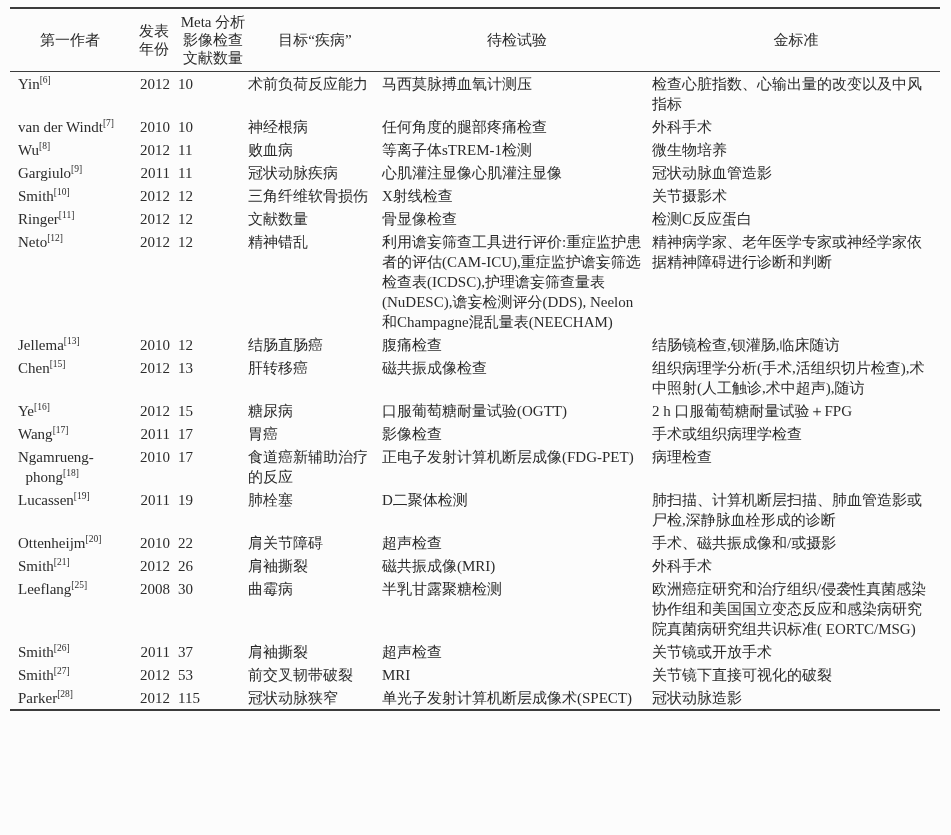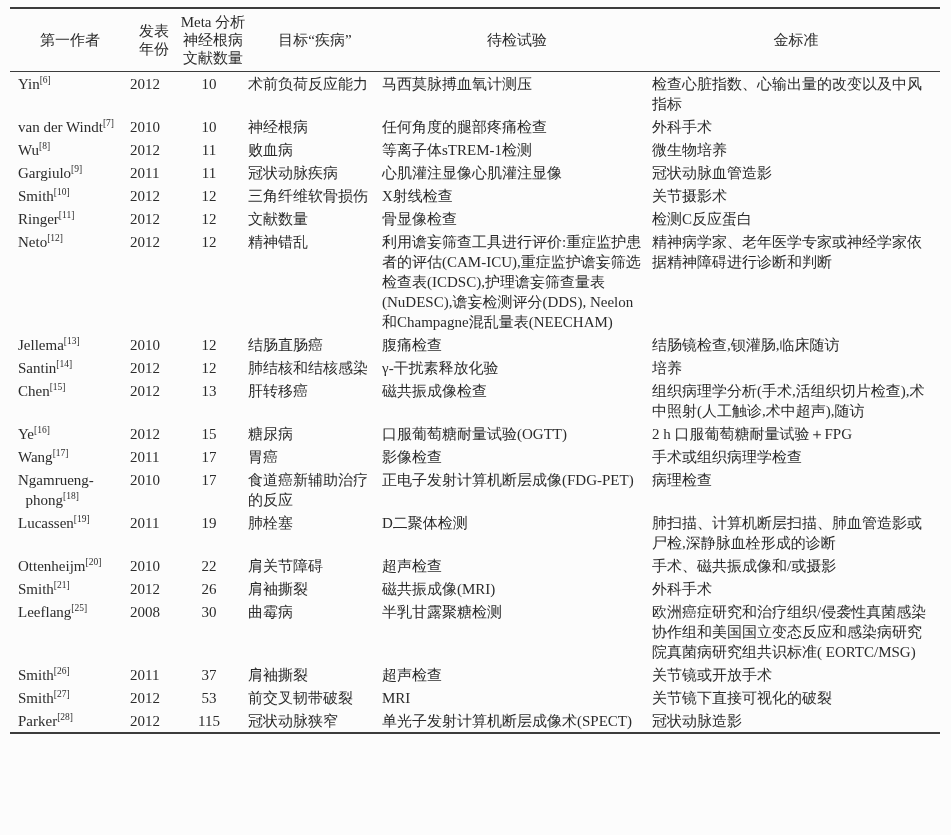--- a/index.html
+++ b/index.html
@@ -35,22 +35,22 @@
     padding: 4px 2px;
     border-bottom: 1px solid #3c3c3c;
   }
   tbody td {
     vertical-align: top;
     line-height: 20px;
     padding: 1.5px 8px 1.5px 0;
     word-break: break-word;
   }
   td.author  { padding-left: 8px; margin-left: 15px; }
-  td.year    { text-align: left; }
-  td.count   { text-align: center; }
+  td.year    { text-align: right; }
+  td.count   { }
   .author-name { white-space: pre-wrap; }
   sup.ref {
     font-size: 9.5px;
     line-height: 0;
     vertical-align: super;
     letter-spacing: 0;
   }
 </style>
 </head>
 <body>
@@ -64,21 +64,21 @@
       <col class="c-disease">
         <col class="c-test">
         <col class="c-gold">
     </colgroup>
     <thead>
       <tr>
         <th>第一作者</th>
         <th>发表
 年份</th>
         <th>Meta 分析
-神经根病
+影像检查
 文献数量</th>
         <th>目标“疾病”</th>
         <th>待检试验</th>
         <th>金标准</th>
       </tr>
     </thead>
     <tbody>
         <tr>
       <td class="author"><span class="author-name">Yin</span><sup class="ref">[6]</sup></td>
       <td class="year">2012</td>
@@ -137,28 +137,20 @@
     </tr>
         <tr>
       <td class="author"><span class="author-name">Jellema</span><sup class="ref">[13]</sup></td>
       <td class="year">2010</td>
       <td class="count">12</td>
       <td class="disease">结肠直肠癌</td>
       <td class="test">腹痛检查</td>
       <td class="gold">结肠镜检查,钡灌肠,临床随访</td>
     </tr>
         <tr>
-      <td class="author"><span class="author-name">Santin</span><sup class="ref">[14]</sup></td>
-      <td class="year">2012</td>
-      <td class="count">12</td>
-      <td class="disease">肺结核和结核感染</td>
-      <td class="test">γ-干扰素释放化验</td>
-      <td class="gold">培养</td>
-    </tr>
-        <tr>
       <td class="author"><span class="author-name">Chen</span><sup class="ref">[15]</sup></td>
       <td class="year">2012</td>
       <td class="count">13</td>
       <td class="disease">肝转移癌</td>
       <td class="test">磁共振成像检查</td>
       <td class="gold">组织病理学分析(手术,活组织切片检查),术中照射(人工触诊,术中超声),随访</td>
     </tr>
         <tr>
       <td class="author"><span class="author-name">Ye</span><sup class="ref">[16]</sup></td>
       <td class="year">2012</td>

